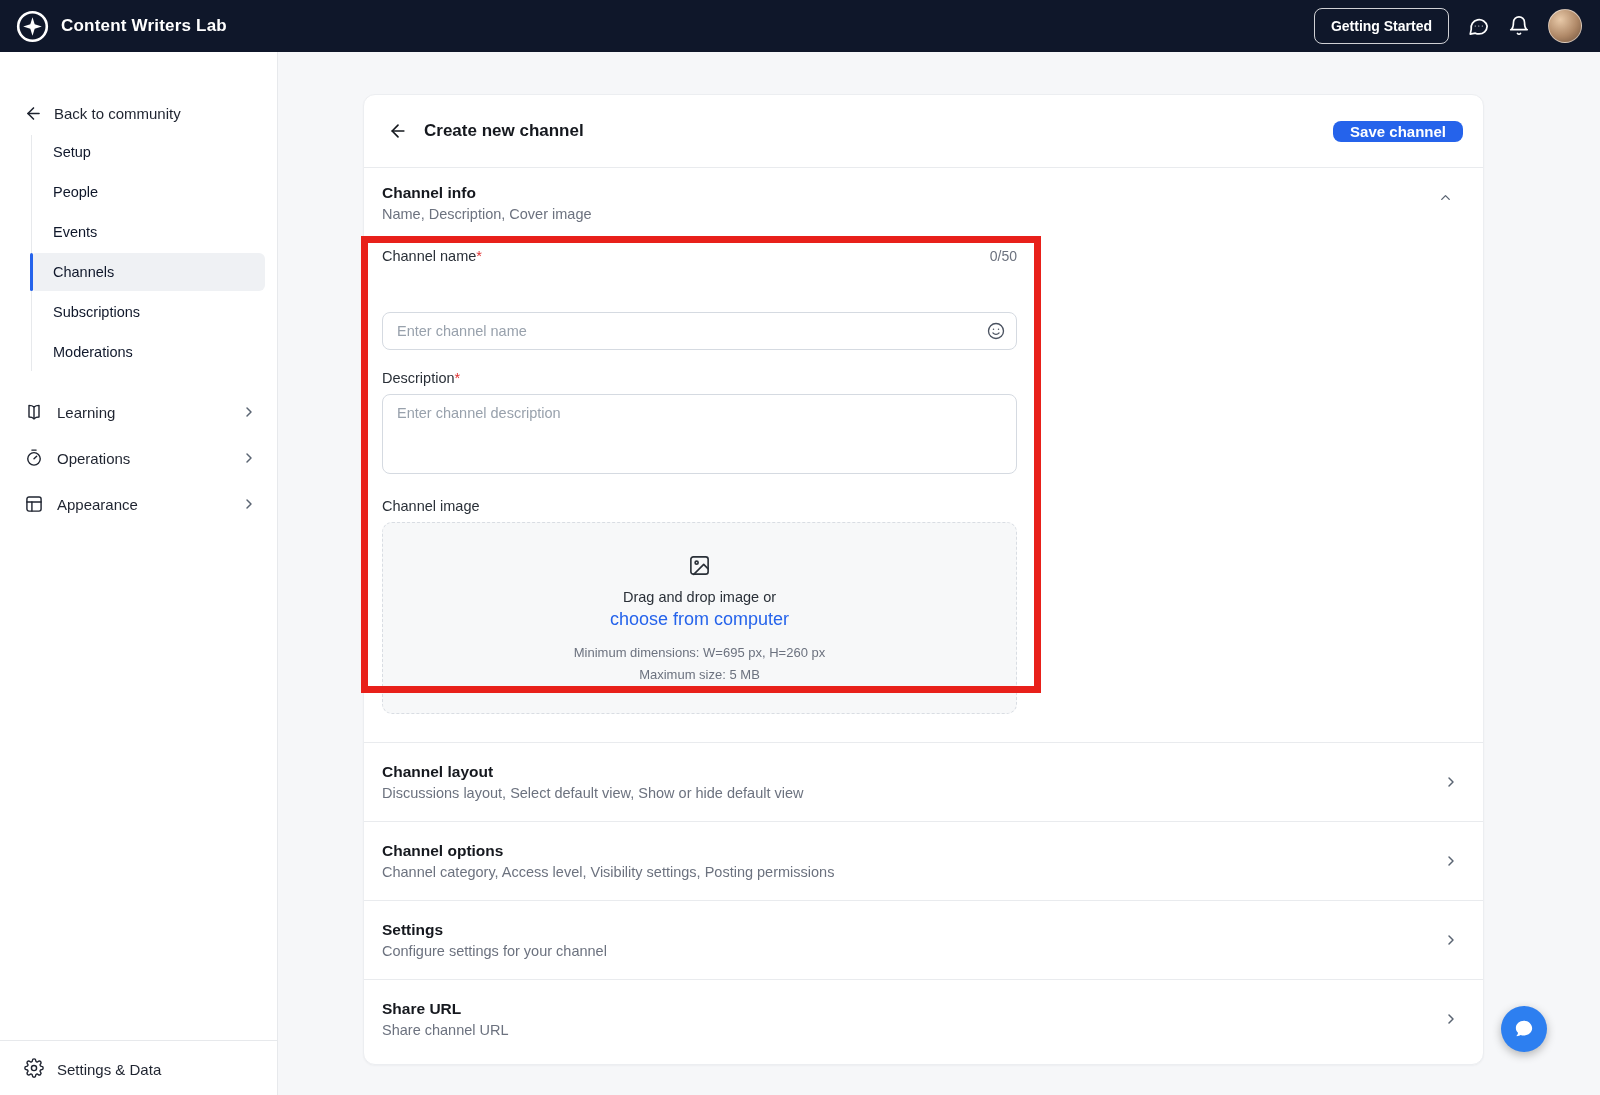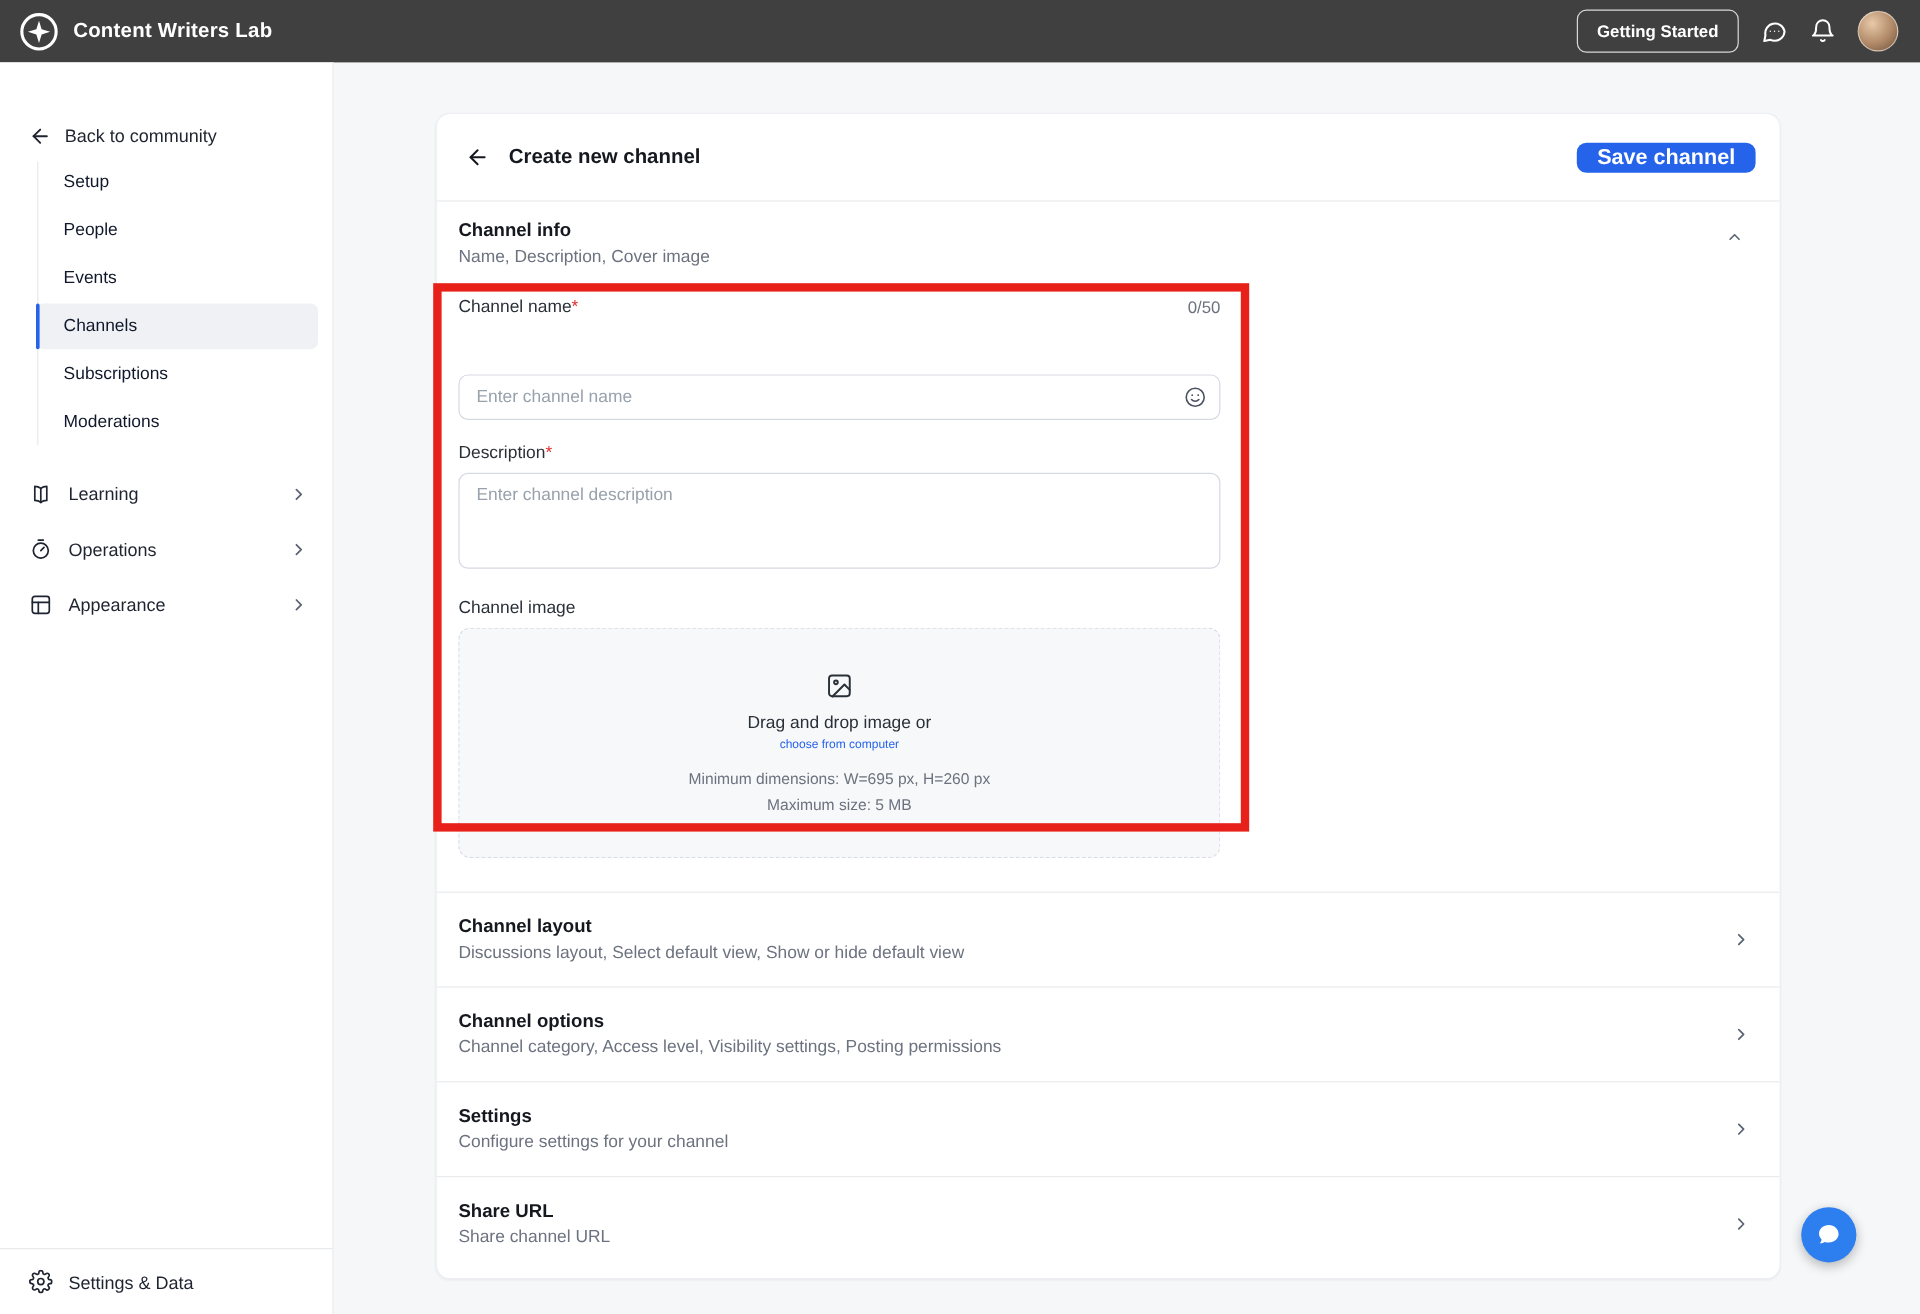--- a/index.html
+++ b/index.html
@@ -6,21 +6,21 @@
   html,body { width: 1600px; height: 1095px; }
   body {
     font-family: "Liberation Sans", sans-serif;
     background: #F6F7F9;
     position: relative;
     overflow: hidden;
     color: #1F2430;
   }
   
   .topbar {
-    height: 52px; background: #404040; display: flex; align-items: center;
+    height: 52px; background: #0f172a; display: flex; align-items: center;
     padding: 0 18px 0 16px; color: #fff;
   }
   .brand { display: flex; align-items: center; gap: 12px; cursor: pointer; }
   .brand-name { font-size: 17px; font-weight: 700; letter-spacing: .2px; }
   .topbar-right { margin-left: auto; display: flex; align-items: center; gap: 18px; }
   .getting-started-btn {
     border: 1px solid rgba(255,255,255,.8); background: transparent; color: #fff;
     font-family: inherit; font-size: 14px; font-weight: 600; padding: 9px 16px;
     border-radius: 8px; cursor: pointer;
   }
@@ -72,21 +72,21 @@
   .main { flex: 1; padding: 42px 0 0 85px; }
   .card {
     width: 1121px; background: #fff; border: 1px solid #ECEEF1; border-radius: 12px;
     box-shadow: 0 1px 2px rgba(16,24,40,.04); padding-bottom: 6px;
   }
   .card-header { display: flex; align-items: center; height: 73px; padding: 0 20px; border-bottom: 1px solid #E9EBEE; }
   .back-btn { background: none; border: none; cursor: pointer; display: flex; padding: 4px; }
   .card-title { margin-left: 12px; font-size: 17px; font-weight: 700; color: #15181E; }
   .save-btn {
     margin-left: auto; background: #2563EB; color: #fff; border: none; border-radius: 8px;
-    padding: 2px 17px; font-family: inherit; font-size: 18px; font-weight: 600; cursor: pointer;
+    padding: 2px 17px; font-family: inherit; font-size: 15px; font-weight: 600; cursor: pointer;
   }
   .info-header { display: flex; align-items: flex-start; padding: 16px 24px 0 18px; }
   .sec-title { font-size: 15.5px; font-weight: 700; color: #15181E; }
   .sec-sub { margin-top: 4px; font-size: 14.5px; color: #6C727F; }
   .collapse-btn { margin-left: auto; background: none; border: none; cursor: pointer; padding: 6px; }
   .form { padding: 26px 0 28px 18px; }
   .field-group { width: 635px; }
   .gap { margin-top: 20px; }
   .label-row { display: flex; align-items: center; justify-content: space-between; margin-bottom: 8px; }
   .field-label { font-size: 14.5px; color: #2A3038; }
@@ -102,21 +102,21 @@
   .desc-input {
     width: 100%; height: 80px; border: 1px solid #D5DAE1; border-radius: 8px;
     padding: 10px 14px; font-family: inherit; font-size: 14.5px; color: #15181E; resize: none; outline: none;
   }
   .dropzone {
     width: 635px; height: 192px; background: #F7F8F9; border: 1px dashed #D9DDE3;
     border-radius: 10px; display: flex; flex-direction: column; align-items: center;
     justify-content: center; cursor: pointer;
   }
   .dz-text { margin-top: 12px; font-size: 14.5px; color: #2A3038; }
-  .dz-link { margin-top: 4px; font-size: 10px; font-weight: 500; color: #2563EB; cursor: pointer; }
+  .dz-link { margin-top: 4px; font-size: 18px; font-weight: 500; color: #2563EB; cursor: pointer; }
   .dz-small { margin-top: 15px; font-size: 13px; color: #6C727F; }
   .dz-small2 { margin-top: 7px; font-size: 13px; color: #6C727F; }
   .section-row {
     display: flex; align-items: center; padding: 20px 24px 20px 18px;
     border-top: 1px solid #E9EBEE; cursor: pointer;
   }
   .section-row .chev { margin-left: auto; }
   
   .annotation-box {
     position: absolute; left: 361px; top: 236px; width: 680px; height: 457px;

